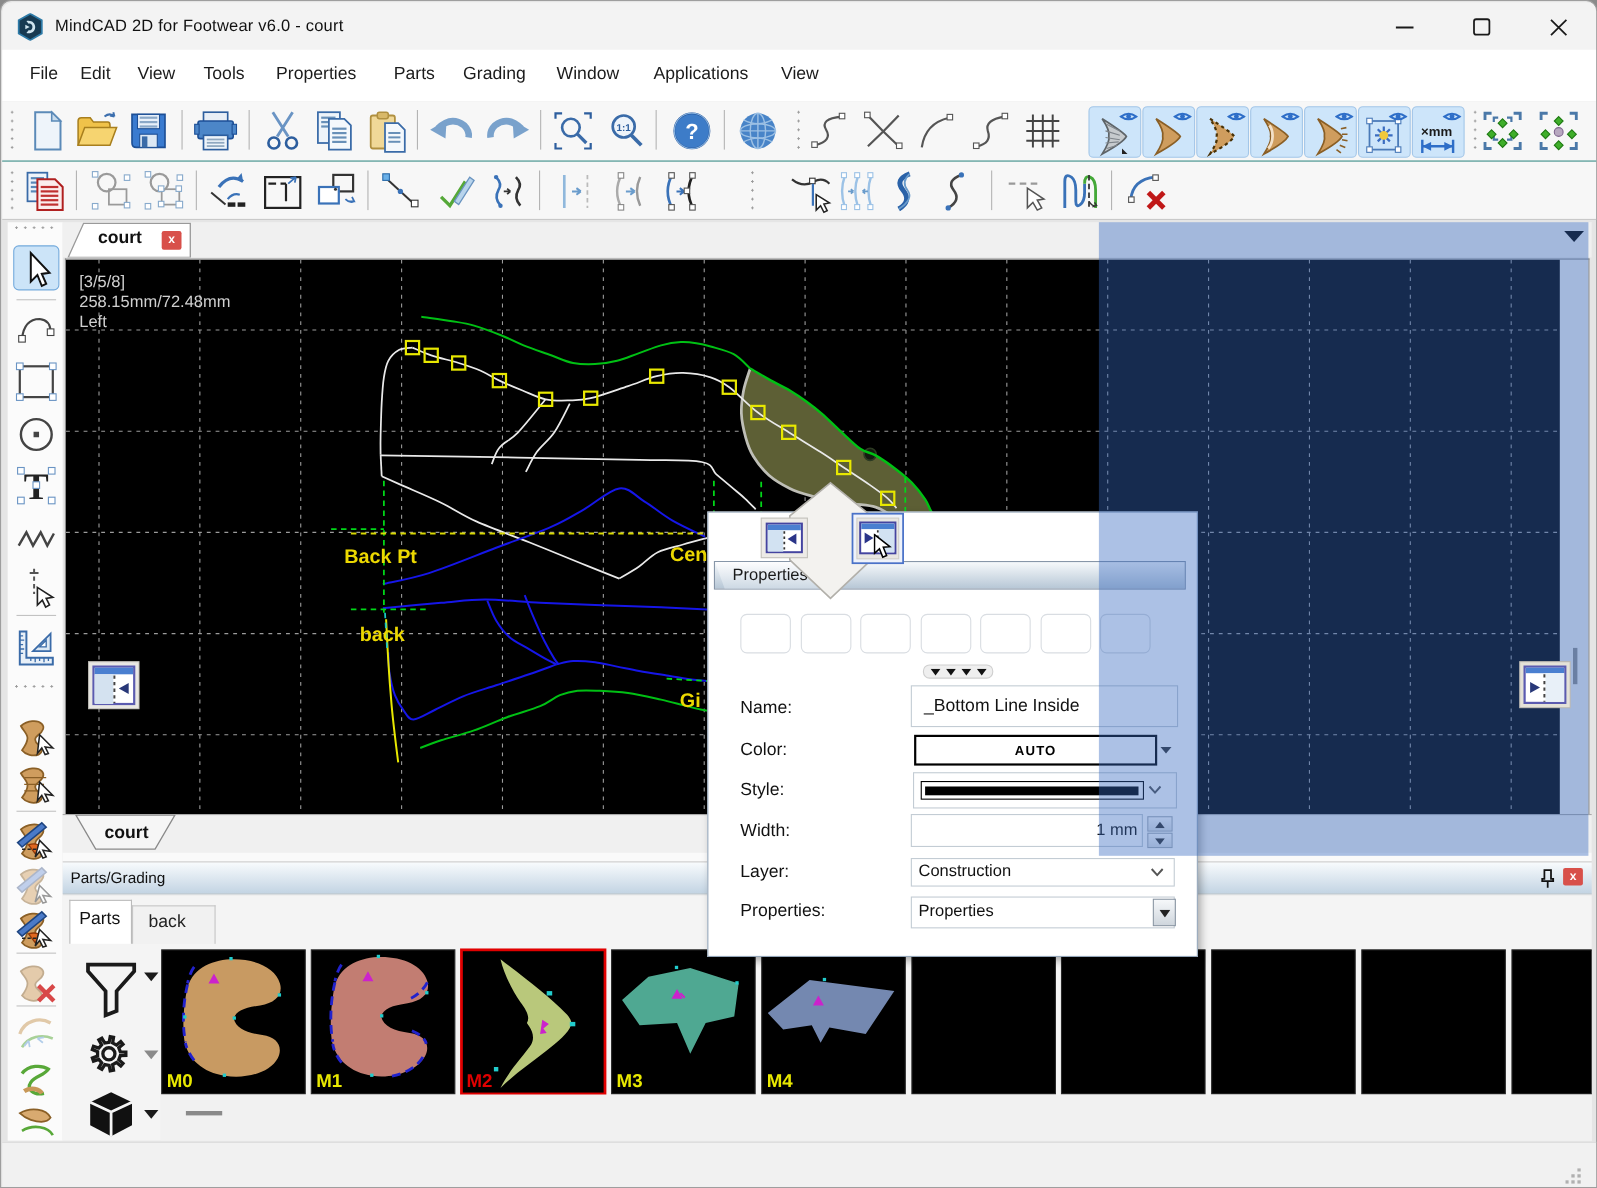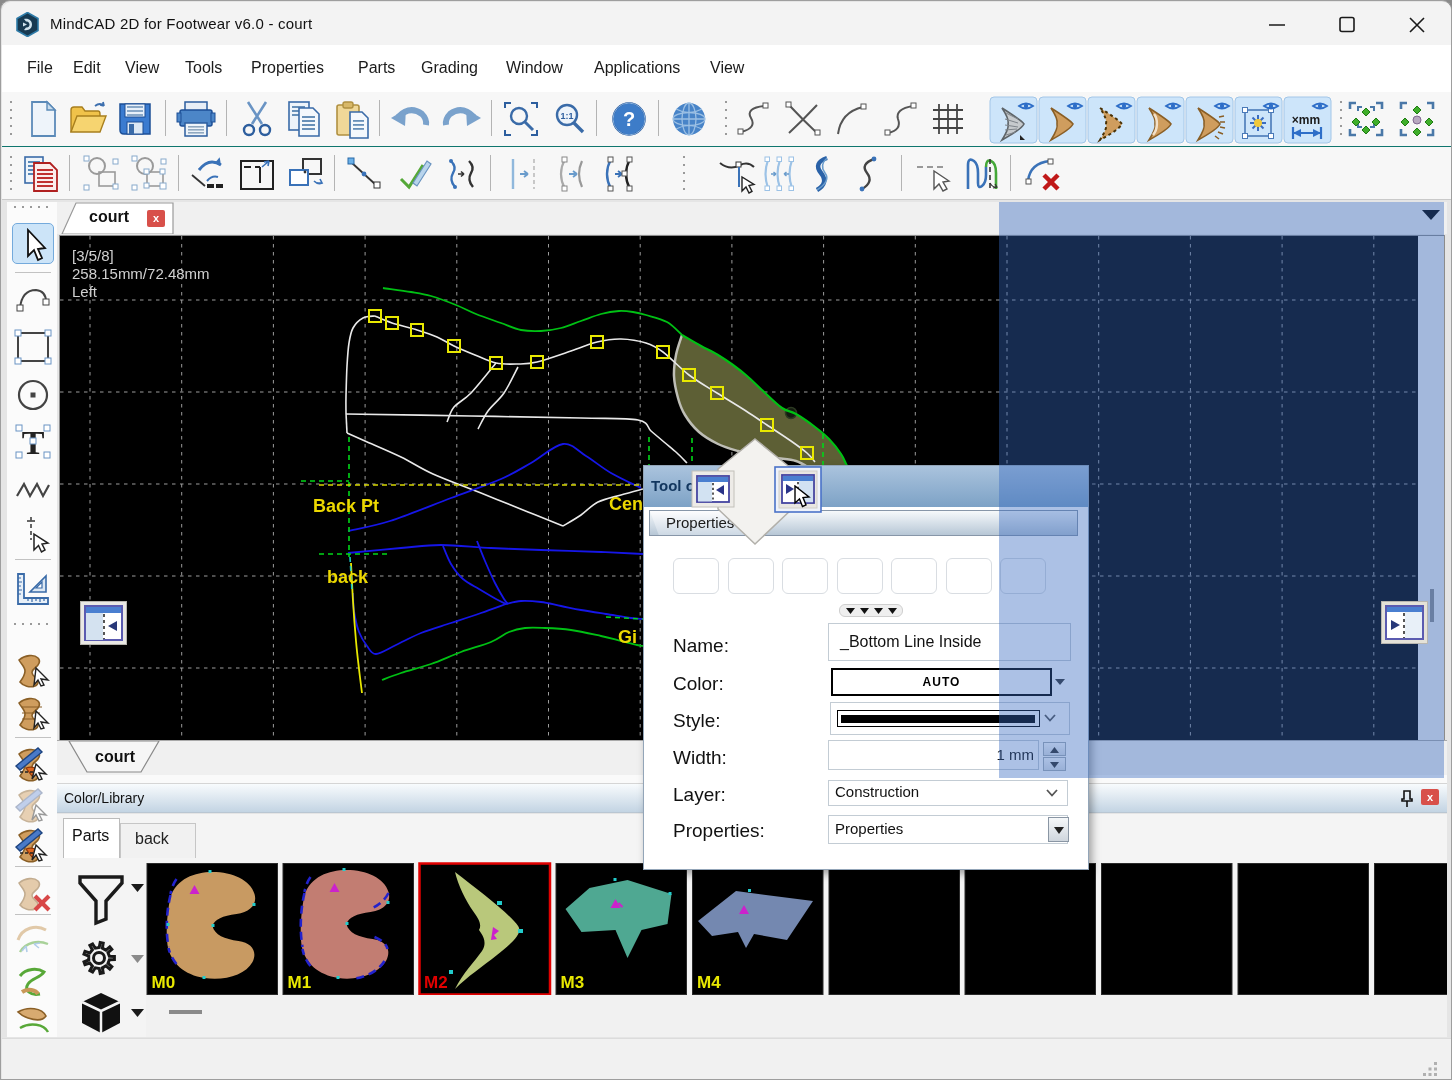--- a/index.html
+++ b/index.html
@@ -18,21 +18,21 @@
 .lsep{position:absolute;left:8px;width:36px;height:1px;background:#c2c2c2}
 .licon{position:absolute;left:5px;width:42px;height:42px}
 #docktab{position:absolute;left:56px;top:201px;width:1390px;height:32px;background:#f0f0f0}
 #canvas-wrap{position:absolute;left:58px;top:234px;width:1386px;height:506px;background:#f0f0f0;border:1px solid #8c8c8c;border-bottom:none}
 #bottomtabs{position:absolute;left:56px;top:739px;width:1390px;height:35px;background:#f0f0f0;border-top:1px solid #aaa}
 #partsbar{position:absolute;left:56px;top:782px;width:1390px;height:30px;background:linear-gradient(#f8fbfd,#c3d4e3);border-top:1px solid #d5d5d5;border-bottom:1px solid #b9c6d2}
 #partsbody{position:absolute;left:56px;top:813px;width:1390px;height:223px;background:#f4f4f4}
 #statusbar{position:absolute;left:1px;top:1037px;width:1450px;height:41px;background:#f1f1f1;border-top:1px solid #dcdcdc}
 #overlay{position:absolute;left:998px;top:201px;width:445px;height:576px;background:rgba(54,105,191,0.41);z-index:40}
 #dlg{position:absolute;left:642px;top:464px;width:446px;height:405px;background:#fff;border:1px solid #93a5b8;box-shadow:3px 4px 8px rgba(0,0,0,.35);z-index:30}
-.dlab{position:absolute;left:29px;font-size:19px;color:#111}
+.dlab{position:absolute;left:29px;font-size:16px;color:#111}
 .dfield{position:absolute;background:#fff;border:1px solid #c3ccd4}
 .chev{position:absolute;width:12px;height:8px}
 </style></head><body>
 <div id="win">
 
 <div id="titlebar">
 <svg class="abs" style="left:13px;top:10px" width="25" height="25" viewBox="0 0 25 25">
         <polygon points="12.5,0.5 23,6.5 23,18.5 12.5,24.5 2,18.5 2,6.5" fill="#173a52" stroke="#2e7ba8" stroke-width="1.6"></polygon>
         <path d="M9,7 C14,6 17,9 17,12.5 C17,16 14,19 9,18 L11,15.5 C13,16 14.5,14.5 14.5,12.5 C14.5,10.5 13,9 11,9.5 Z" fill="#cfe3ee"></path>
         <path d="M8,10.5 L12,12.5 L8,14.5 Z" fill="#cfe3ee"></path>
@@ -638,21 +638,21 @@
 
 <div id="bottomtabs">
 <svg class="abs" style="left:10px;top:0" width="100" height="33" viewBox="0 0 100 33">
         <polygon points="2,0 92,0 74,31 20,31" fill="#f6f6f6" stroke="#8a8a8a" stroke-width="1.2"></polygon>
         <text x="28" y="21" font-size="16" font-weight="bold" fill="#111" font-family="Liberation Sans, sans-serif">court</text>
       </svg>
 </div>
 <div class="abs" style="left:56px;top:774px;width:1390px;height:8px;background:#fafafa"></div>
 
 <div id="partsbar">
-<div class="abs" style="left:7px;top:6px;font-size:14px;color:#111">Color/Library</div>
+<div class="abs" style="left:7px;top:6px;font-size:14px;color:#111">Parts/Grading</div>
 <svg class="abs" style="left:1340px;top:4px" width="20" height="22" viewBox="0 0 20 22">
         <path d="M7,3 L13,3 L13,11 L15,11 L15,13 L5,13 L5,11 L7,11 Z M10,13 L10,19" stroke="#111" stroke-width="1.6" fill="none"></path>
       </svg>
 <div class="abs" style="left:1364px;top:5px;width:18px;height:16px;background:#d8504a;border-radius:2px;color:#fff;font-size:11px;font-weight:bold;text-align:center;line-height:16px">x</div>
 </div>
 <div id="partsbody">
 <div class="abs" style="left:6px;top:4px;width:57px;height:40px;background:#fff;border:1px solid #bbb;border-bottom:none;z-index:2"></div>
 <div class="abs" style="left:15px;top:13px;font-size:16px;color:#111;z-index:3">Parts</div>
 <div class="abs" style="left:63px;top:9px;width:76px;height:35px;background:#f1f1f1;border:1px solid #c6c6c6;border-bottom:none"></div>
 <div class="abs" style="left:78px;top:16px;font-size:16px;color:#222">back</div>
@@ -765,23 +765,20 @@
           <rect x="11" y="5.5" width="3" height="3"></rect>
           <rect x="5.5" y="5.5" width="3" height="3"></rect>
           <rect x="11" y="11" width="3" height="3"></rect>
           <rect x="5.5" y="11" width="3" height="3"></rect>
           <rect x="0" y="11" width="3" height="3"></rect>
         </g>
       </svg>
 </div>
 
 <div id="dlg">
-<div class="abs" style="left:0;top:0;width:444px;height:41px;background:linear-gradient(#aac3dd,#7da2c6)">
-<div class="abs" style="left:7px;top:11px;font-size:15px;font-weight:bold;color:#12365e">Tool o</div>
-</div>
 <div class="abs" style="left:5px;top:44px;width:429px;height:26px;background:linear-gradient(#f6f9fb,#b7c7d6);border:1px solid #8796a8">
 <div class="abs" style="left:0;top:0;width:100px;height:24px;background:linear-gradient(#fdfdfe,#cdd9e4);border-right:1px solid #98a6b4;transform:skewX(20deg);transform-origin:top left"></div>
 <div class="abs" style="left:16px;top:3px;font-size:15px;color:#1a1a1a">Properties</div>
 </div>
 <div class="abs" style="left:29px;top:92px;width:420px;height:36px">
 <div class="abs" style="left:0;width:46px;height:36px;border:1px solid #d9dde2;border-radius:6px"></div>
 <div class="abs" style="left:54.5px;width:46px;height:36px;border:1px solid #d9dde2;border-radius:6px"></div>
 <div class="abs" style="left:109px;width:46px;height:36px;border:1px solid #d9dde2;border-radius:6px"></div>
 <div class="abs" style="left:163.5px;width:46px;height:36px;border:1px solid #d9dde2;border-radius:6px"></div>
 <div class="abs" style="left:218px;width:46px;height:36px;border:1px solid #d9dde2;border-radius:6px"></div>

